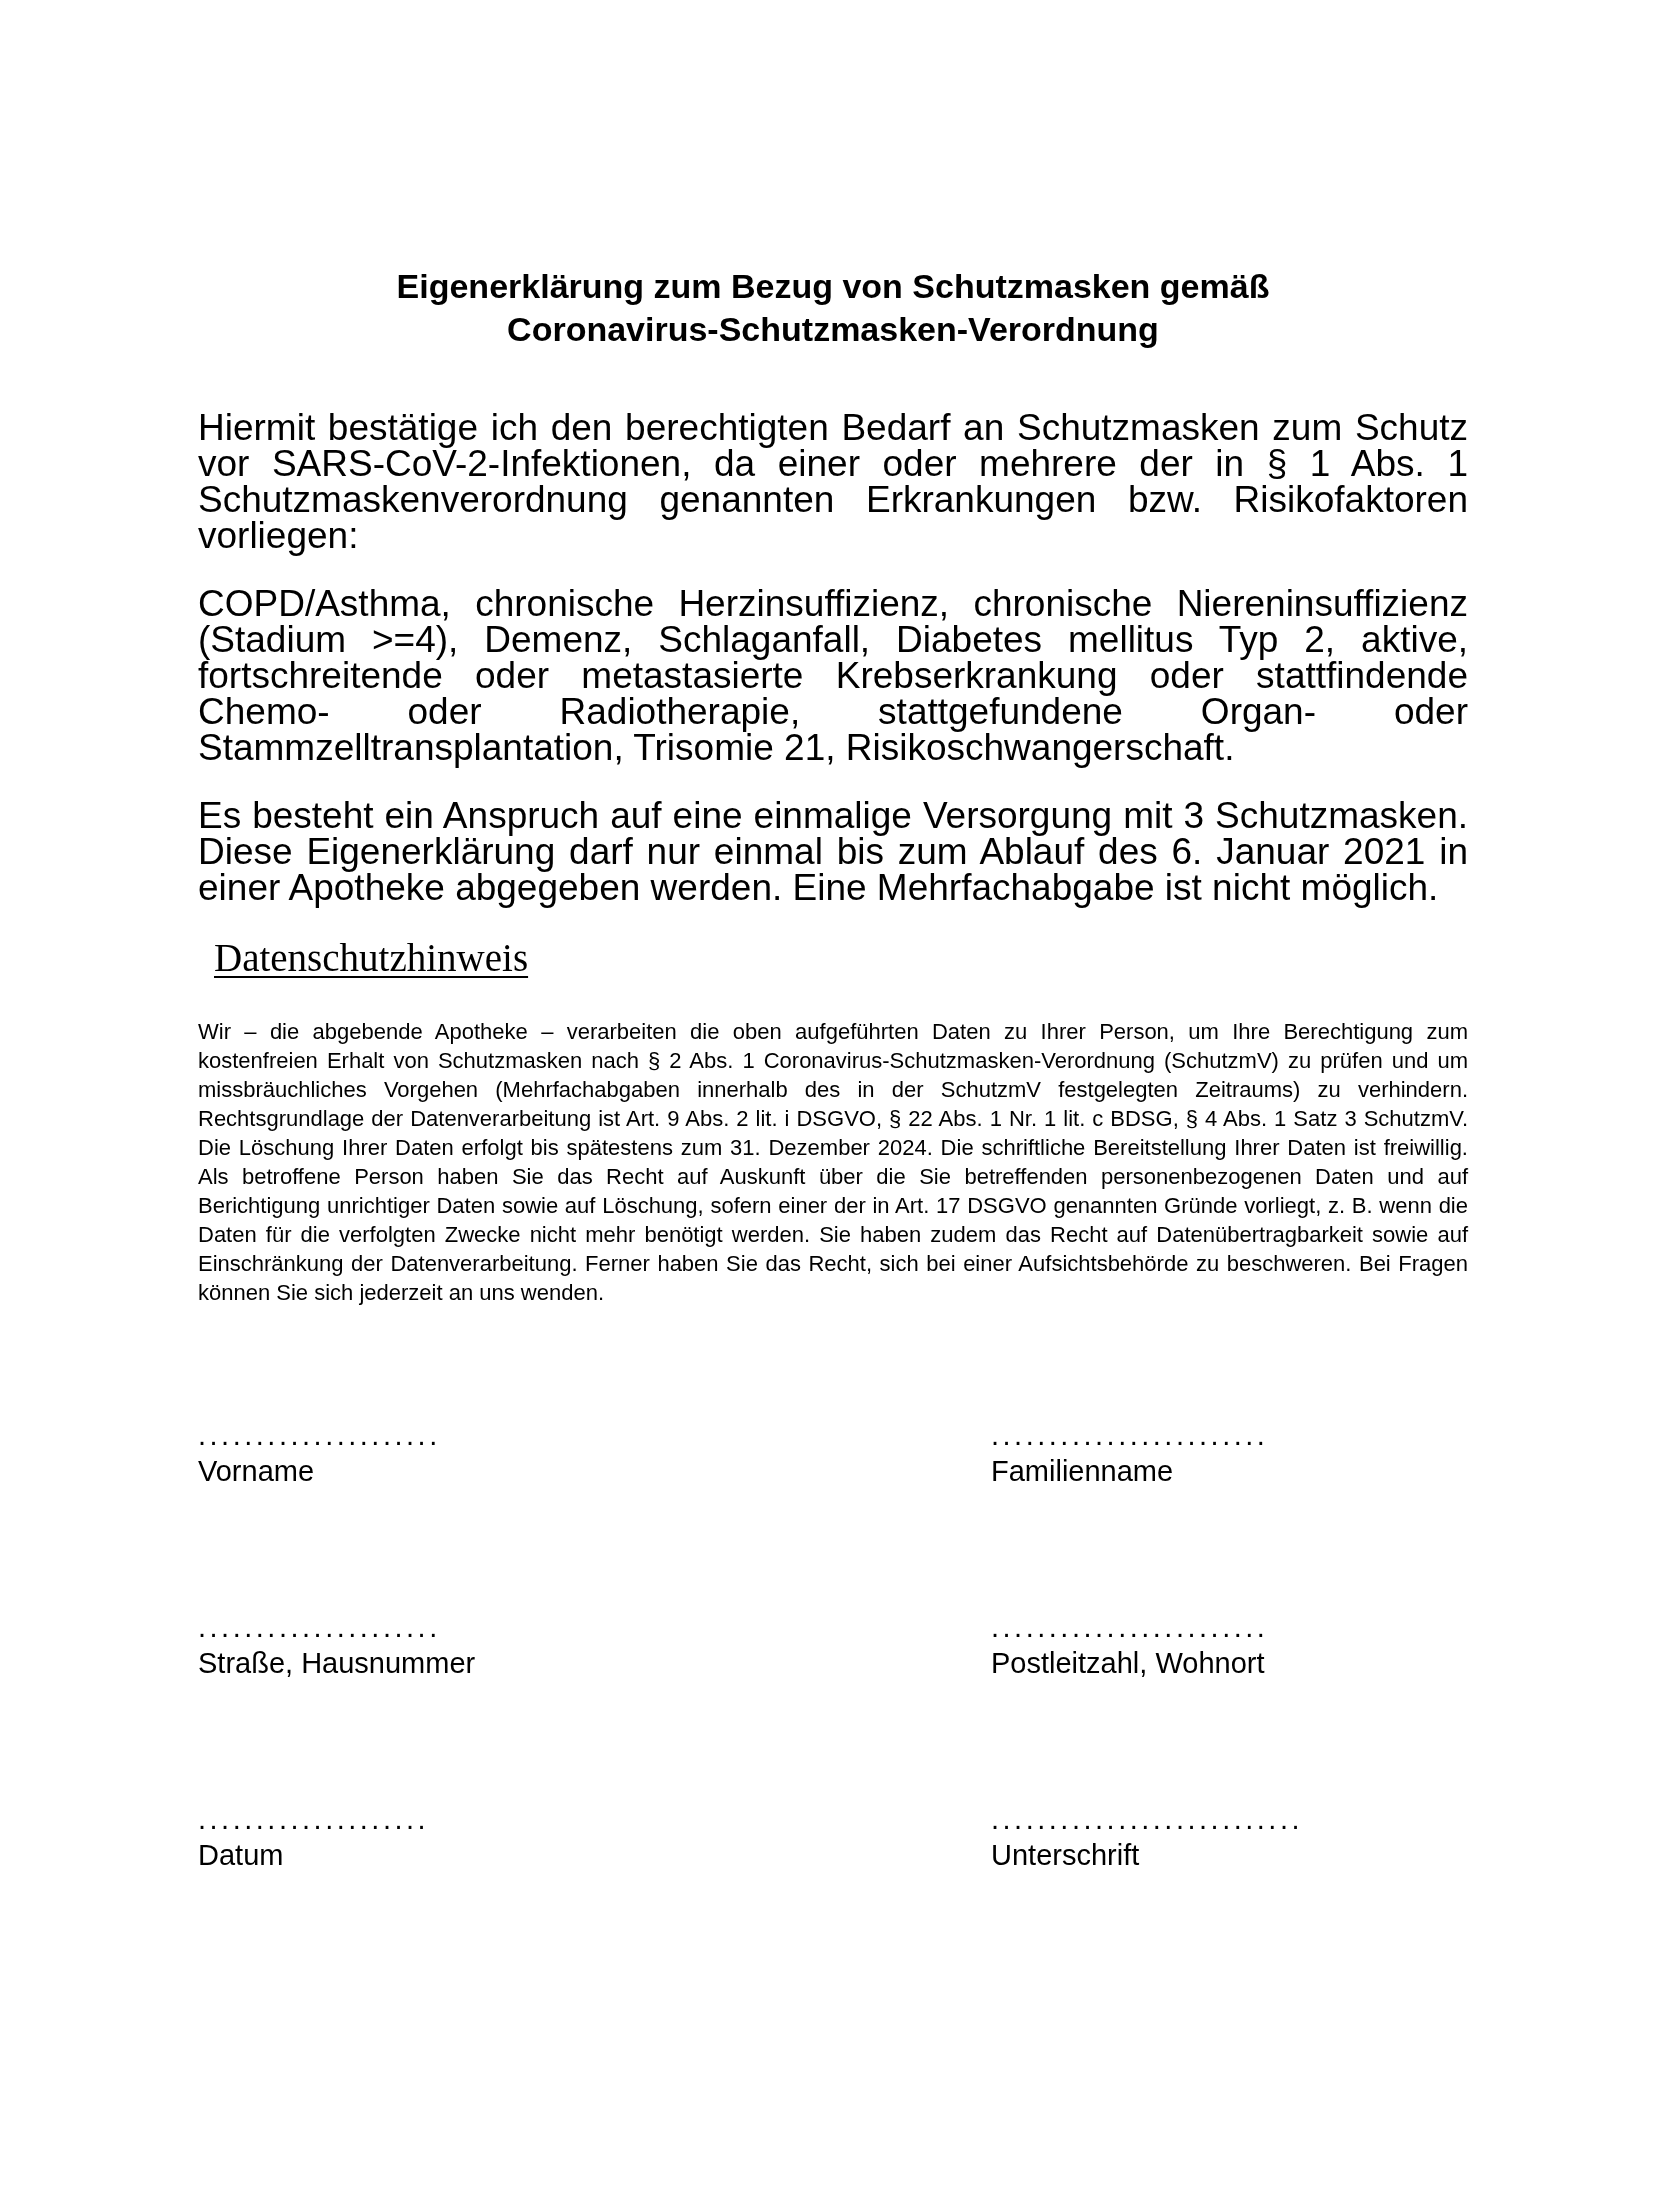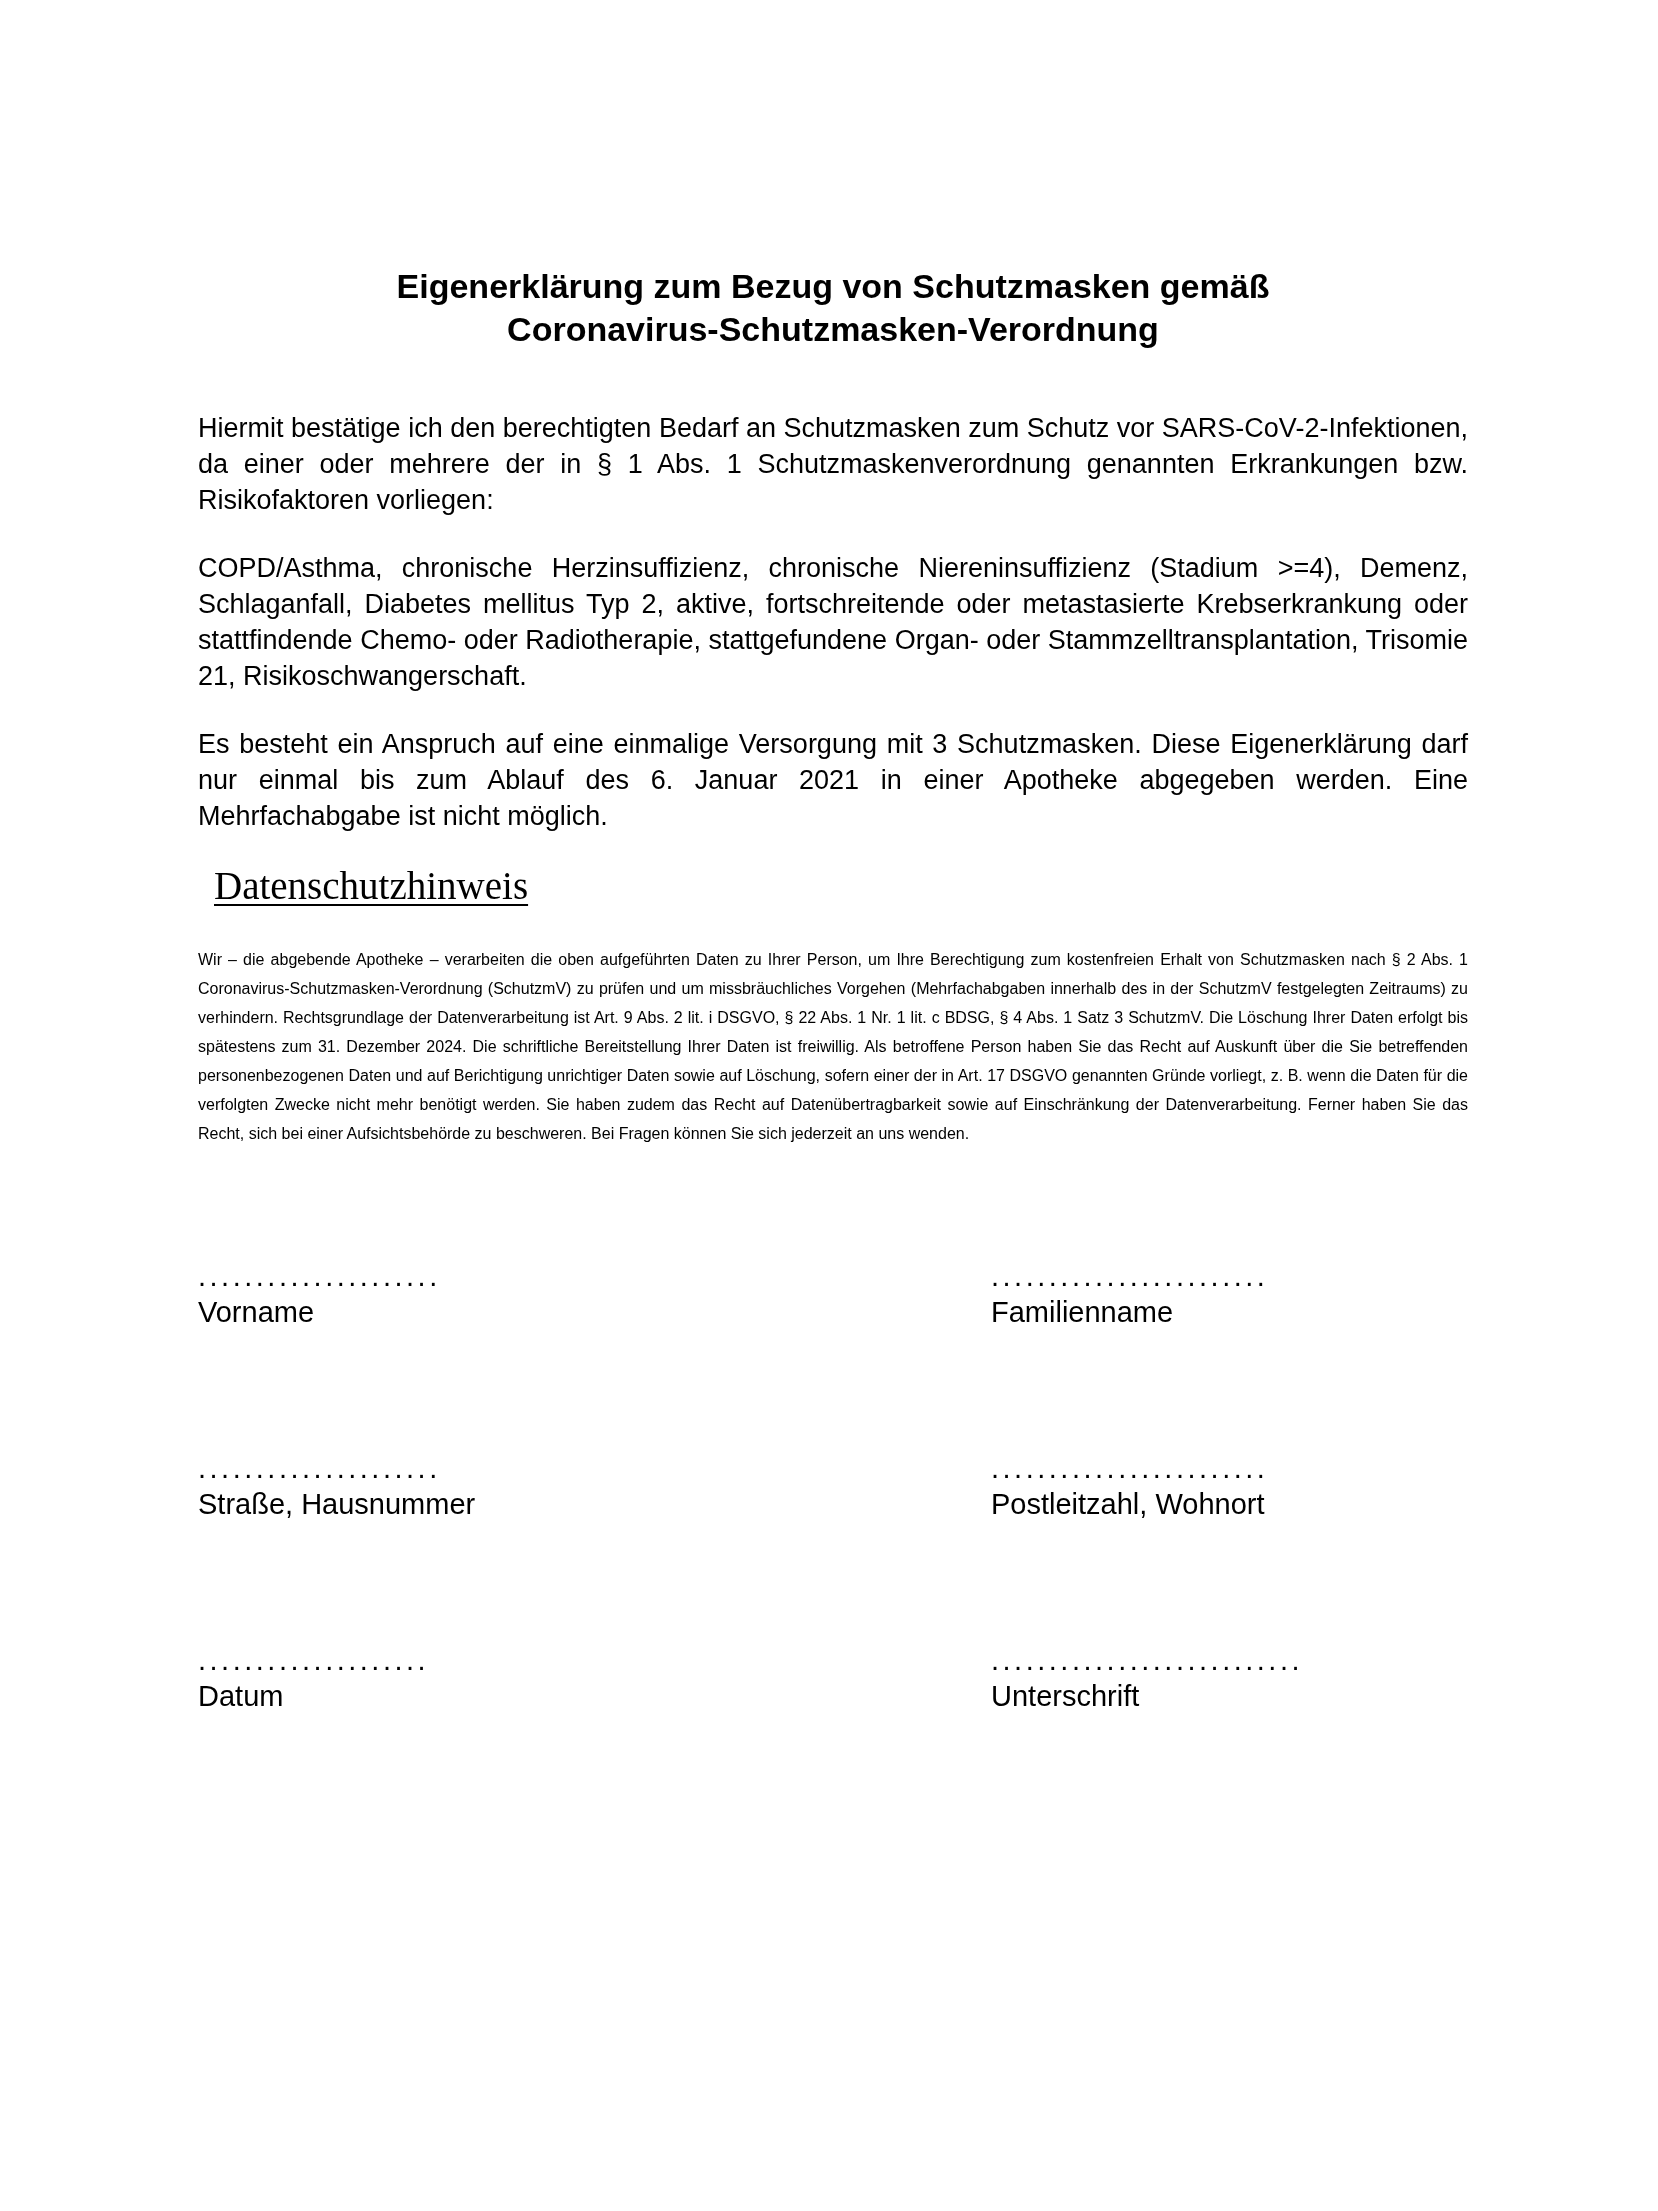--- a/index.html
+++ b/index.html
@@ -26,40 +26,40 @@
   .title {
     margin: 0;
     text-align: center;
     font-size: 34px;
     line-height: 43px;
     font-weight: bold;
   }
   .title-line { display: block; }
   .para {
     margin: 0;
-    font-size: 27px;
+    font-size: 37px;
     line-height: 36px;
     text-align: justify;
   }
   .para-intro       { margin-top: 59px; }
   .para-conditions  { margin-top: 32px; }
   .para-entitlement { margin-top: 32px; }
   .privacy-heading {
     margin: 34px 0 0 16px;
     font-size: 39px;
     line-height: 36px;
     font-weight: normal;
     text-decoration: underline;
     text-underline-offset: 5.3px;
     text-decoration-thickness: 1.8px;
     font-family: Liberation Serif, serif;
   }
   .privacy-text {
     margin: 41px 0 0 0;
-    font-size: 16px;
+    font-size: 22px;
     line-height: 29px;
     text-align: justify;
   }
   .fields { margin-top: 110px; }
   .field-row {
     display: flex;
     align-items: flex-start;
   }
   .field-row + .field-row { margin-top: 120px; }
   .field-col-left  { width: 793px; flex: 0 0 793px; }

